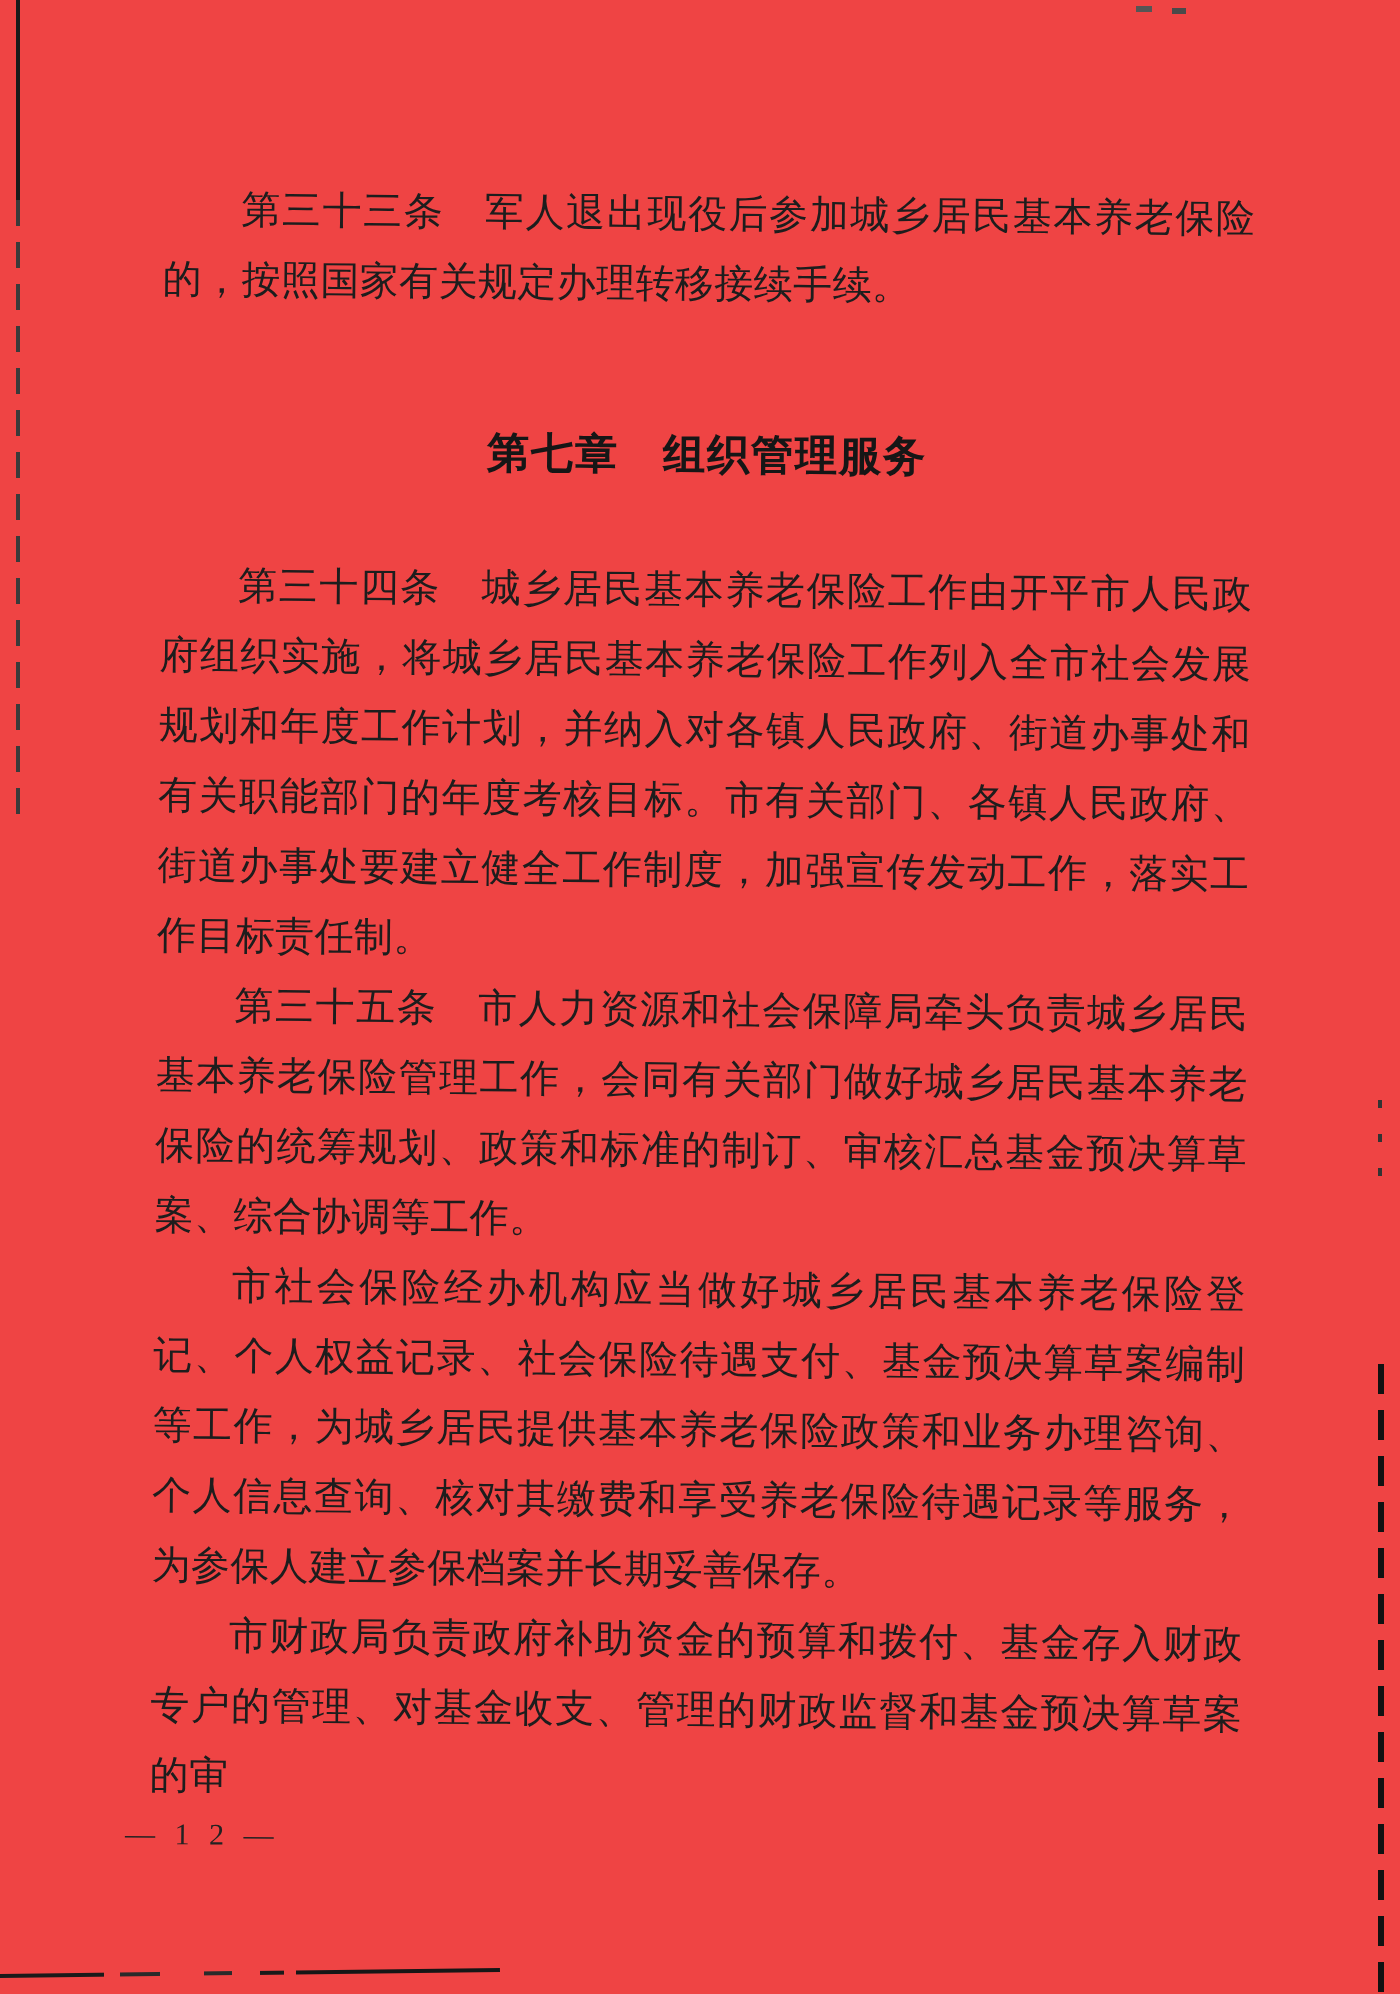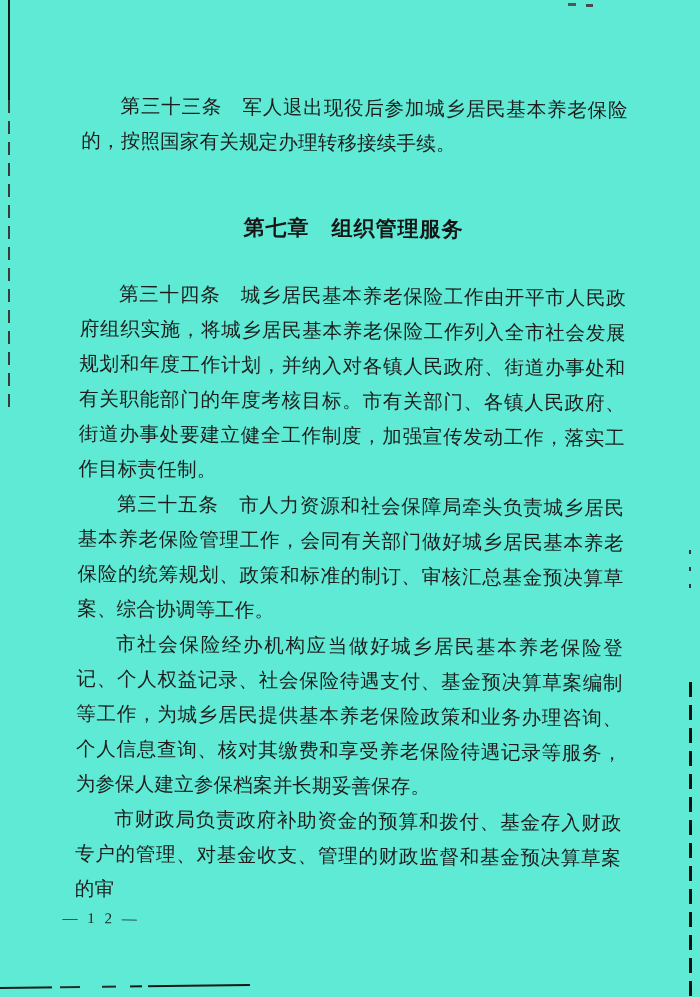--- a/index.html
+++ b/index.html
@@ -5,21 +5,21 @@
   html, body { margin: 0; padding: 0; }
   body {
     width: 700px; height: 997px;
     background: #fdfdfd;
     overflow: hidden;
     position: relative;
     font-family: "Liberation Serif", "DejaVu Serif", serif;
   }
   .page {
     position: absolute; inset: 0;
-    background: #5eead4;
+    background: #ef4444;
   }
   .content {
     position: absolute;
     top: 88px; left: 75px;
     width: 546px;
     transform: rotate(0.5deg);
     transform-origin: 0 780px;
     color: #1d1d1d;
   }
   .body-par {

